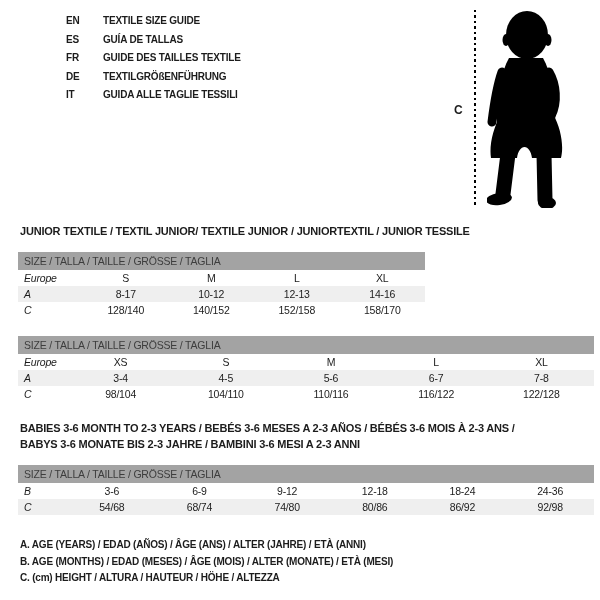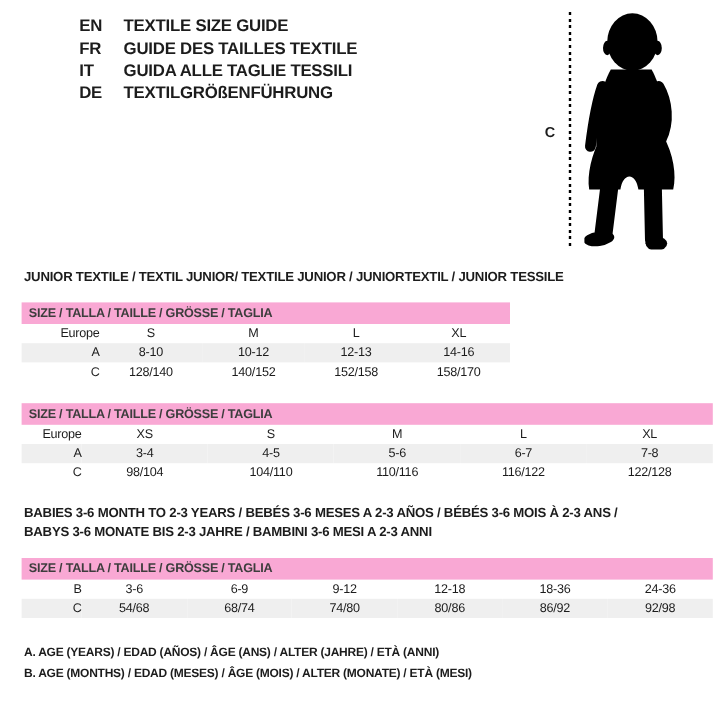--- a/index.html
+++ b/index.html
@@ -3,57 +3,58 @@
 <meta charset="utf-8">
 <style>
   * { margin:0; padding:0; box-sizing:border-box; }
   body { background:#fff; }
   .canvas {
     position:relative; width:600px; height:600px; background:#ffffff;
     font-family:"Liberation Sans", sans-serif; color:#1c1c1c; overflow:hidden;
   }
   
   .lang-block { position:absolute; top:12px; left:22px; }
-  .lang-row { line-height:18.5px; font-size:14px; font-weight:700; letter-spacing:-0.2px; white-space:nowrap;padding-left:44px; }
+  .lang-row { line-height:18.5px; font-size:10px; font-weight:700; letter-spacing:-0.2px; white-space:nowrap;padding-left:44px; }
   .lang-code { display:inline-block; width:37px; }
   
   .measure-line {
     position:absolute; left:474px; top:10px; width:2px; height:197px;
     background:repeating-linear-gradient(to bottom, #000 0 2.5px, transparent 2.5px 5.5px);
   }
   .measure-label { position:absolute; left:454px; top:103px; font-size:12px; font-weight:700; }
   .silhouette { position:absolute; left:487px; top:8px; }
   
   .content { position:absolute; top:223px; left:18px; width:576px; }
   .tbl-block { margin-bottom:18px; }
   .tbl-title { font-size:11px; font-weight:700; letter-spacing:-0.2px; margin:0 0 12px 2px; line-height:14px; white-space:nowrap; }
   .tbl-title .title-line { display:block; line-height:16.5px; }
   .sub { font-size:7.5px; vertical-align:sub; }
   table { border-collapse:collapse; table-layout:fixed; }
   th.bar {
-    background:#f9a8d4; color:#3d3d3d; font-weight:700; text-align:left;
+    background:#a3a3a3; color:#3d3d3d; font-weight:400; text-align:left;
     font-size:10.5px; letter-spacing:-0.2px; padding:3px 0 3px 6px; height:17px;
   }
   td { font-size:10.5px; letter-spacing:-0.2px; text-align:center; padding:2px 0; height:15px; color:#1c1c1c; }
-  td.lbl { text-align:right; padding-left:6px; }
+  td.lbl { text-align:left; padding-left:6px;font-style:italic; }
   tbody tr.shade { background:#efefef; }
   
   .footnotes { position:absolute; top:537px; left:20px; }
   .footnote { font-size:10px; font-weight:700; letter-spacing:-0.2px; line-height:16.5px; white-space:nowrap; }
 </style>
 </head>
 <body>
 
 <div class="canvas">
 
   <div class="lang-block">
       <div class="lang-row"><span class="lang-code">EN</span><span>TEXTILE SIZE GUIDE</span></div>
+      <div class="lang-row"><span class="lang-code">ES</span><span>GUÍA DE TALLAS</span></div>
       <div class="lang-row"><span class="lang-code">FR</span><span>GUIDE DES TAILLES TEXTILE</span></div>
+      <div class="lang-row"><span class="lang-code">DE</span><span>TEXTILGRÖßENFÜHRUNG</span></div>
       <div class="lang-row"><span class="lang-code">IT</span><span>GUIDA ALLE TAGLIE TESSILI</span></div>
-      <div class="lang-row"><span class="lang-code">DE</span><span>TEXTILGRÖßENFÜHRUNG</span></div>
     </div>
 
   <div class="measure-line"></div>
   <div class="measure-label">C</div>
   <svg class="silhouette" width="80" height="200" viewBox="0 0 80 200" aria-hidden="true">
     <g fill="#000" stroke="none">
 
       <ellipse cx="40" cy="27" rx="21" ry="24"></ellipse>
       <ellipse cx="19" cy="32" rx="3.5" ry="6"></ellipse>
       <ellipse cx="61" cy="32" rx="3.5" ry="6"></ellipse>
@@ -94,21 +95,21 @@
           <tbody>
             <tr>
               <td class="lbl">Europe</td>
               <td>S</td>
               <td>M</td>
               <td>L</td>
               <td>XL</td>
             </tr>
             <tr class="shade">
               <td class="lbl">A</td>
-              <td>8-10</td>
+              <td>8-17</td>
               <td>10-12</td>
               <td>12-13</td>
               <td>14-16</td>
             </tr>
             <tr>
               <td class="lbl">C</td>
               <td>128/140</td>
               <td>140/152</td>
               <td>152/158</td>
               <td>158/170</td>
@@ -179,35 +180,36 @@
               <th class="bar" colspan="7">SIZE / TALLA / TAILLE / GRÖSSE / TAGLIA</th>
             </tr>
           </thead>
           <tbody>
             <tr>
               <td class="lbl">B</td>
               <td>3-6</td>
               <td>6-9</td>
               <td>9-12</td>
               <td>12-18</td>
-              <td>18-36</td>
+              <td>18-24</td>
               <td>24-36</td>
             </tr>
             <tr class="shade">
               <td class="lbl">C</td>
               <td>54/68</td>
               <td>68/74</td>
               <td>74/80</td>
               <td>80/86</td>
               <td>86/92</td>
               <td>92/98</td>
             </tr>
           </tbody>
         </table>
       </div>
     </div>
 
   <div class="footnotes">
       <div class="footnote">A. AGE (YEARS) / EDAD (AÑOS) / ÂGE (ANS) / ALTER (JAHRE) / ETÀ (ANNI)</div>
       <div class="footnote">B. AGE (MONTHS) / EDAD (MESES) / ÂGE (MOIS) / ALTER (MONATE) / ETÀ (MESI)</div>
+      <div class="footnote">C. (cm) HEIGHT / ALTURA / HAUTEUR / HÖHE / ALTEZZA</div>
     </div>
 
 </div>
 
 </body></html>

